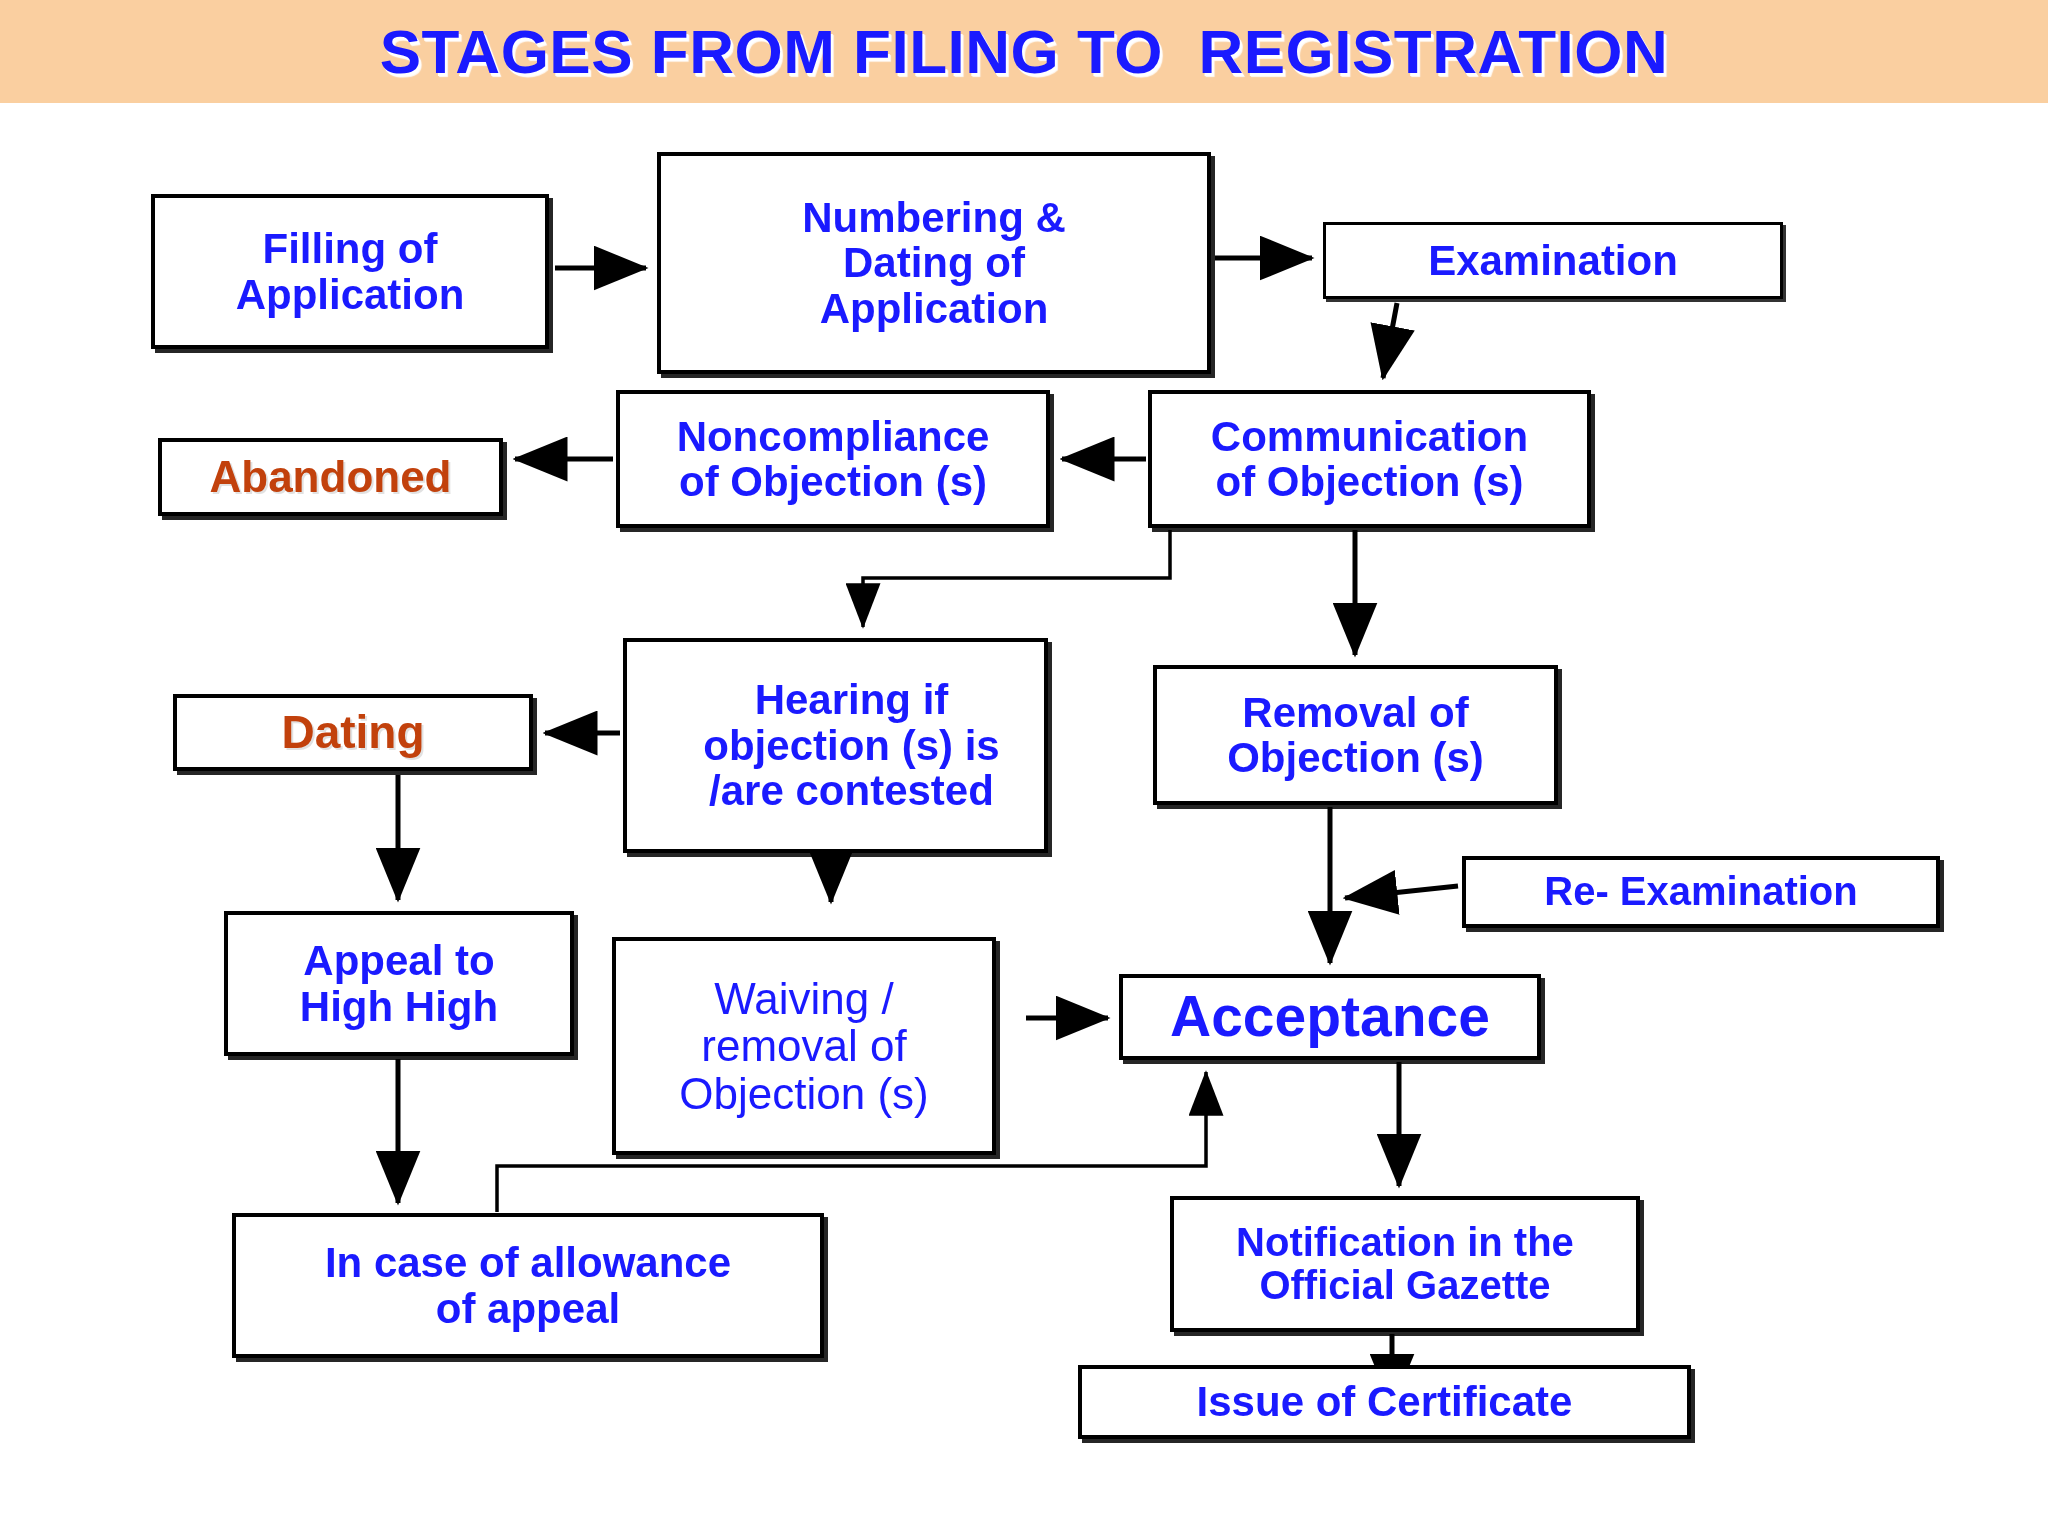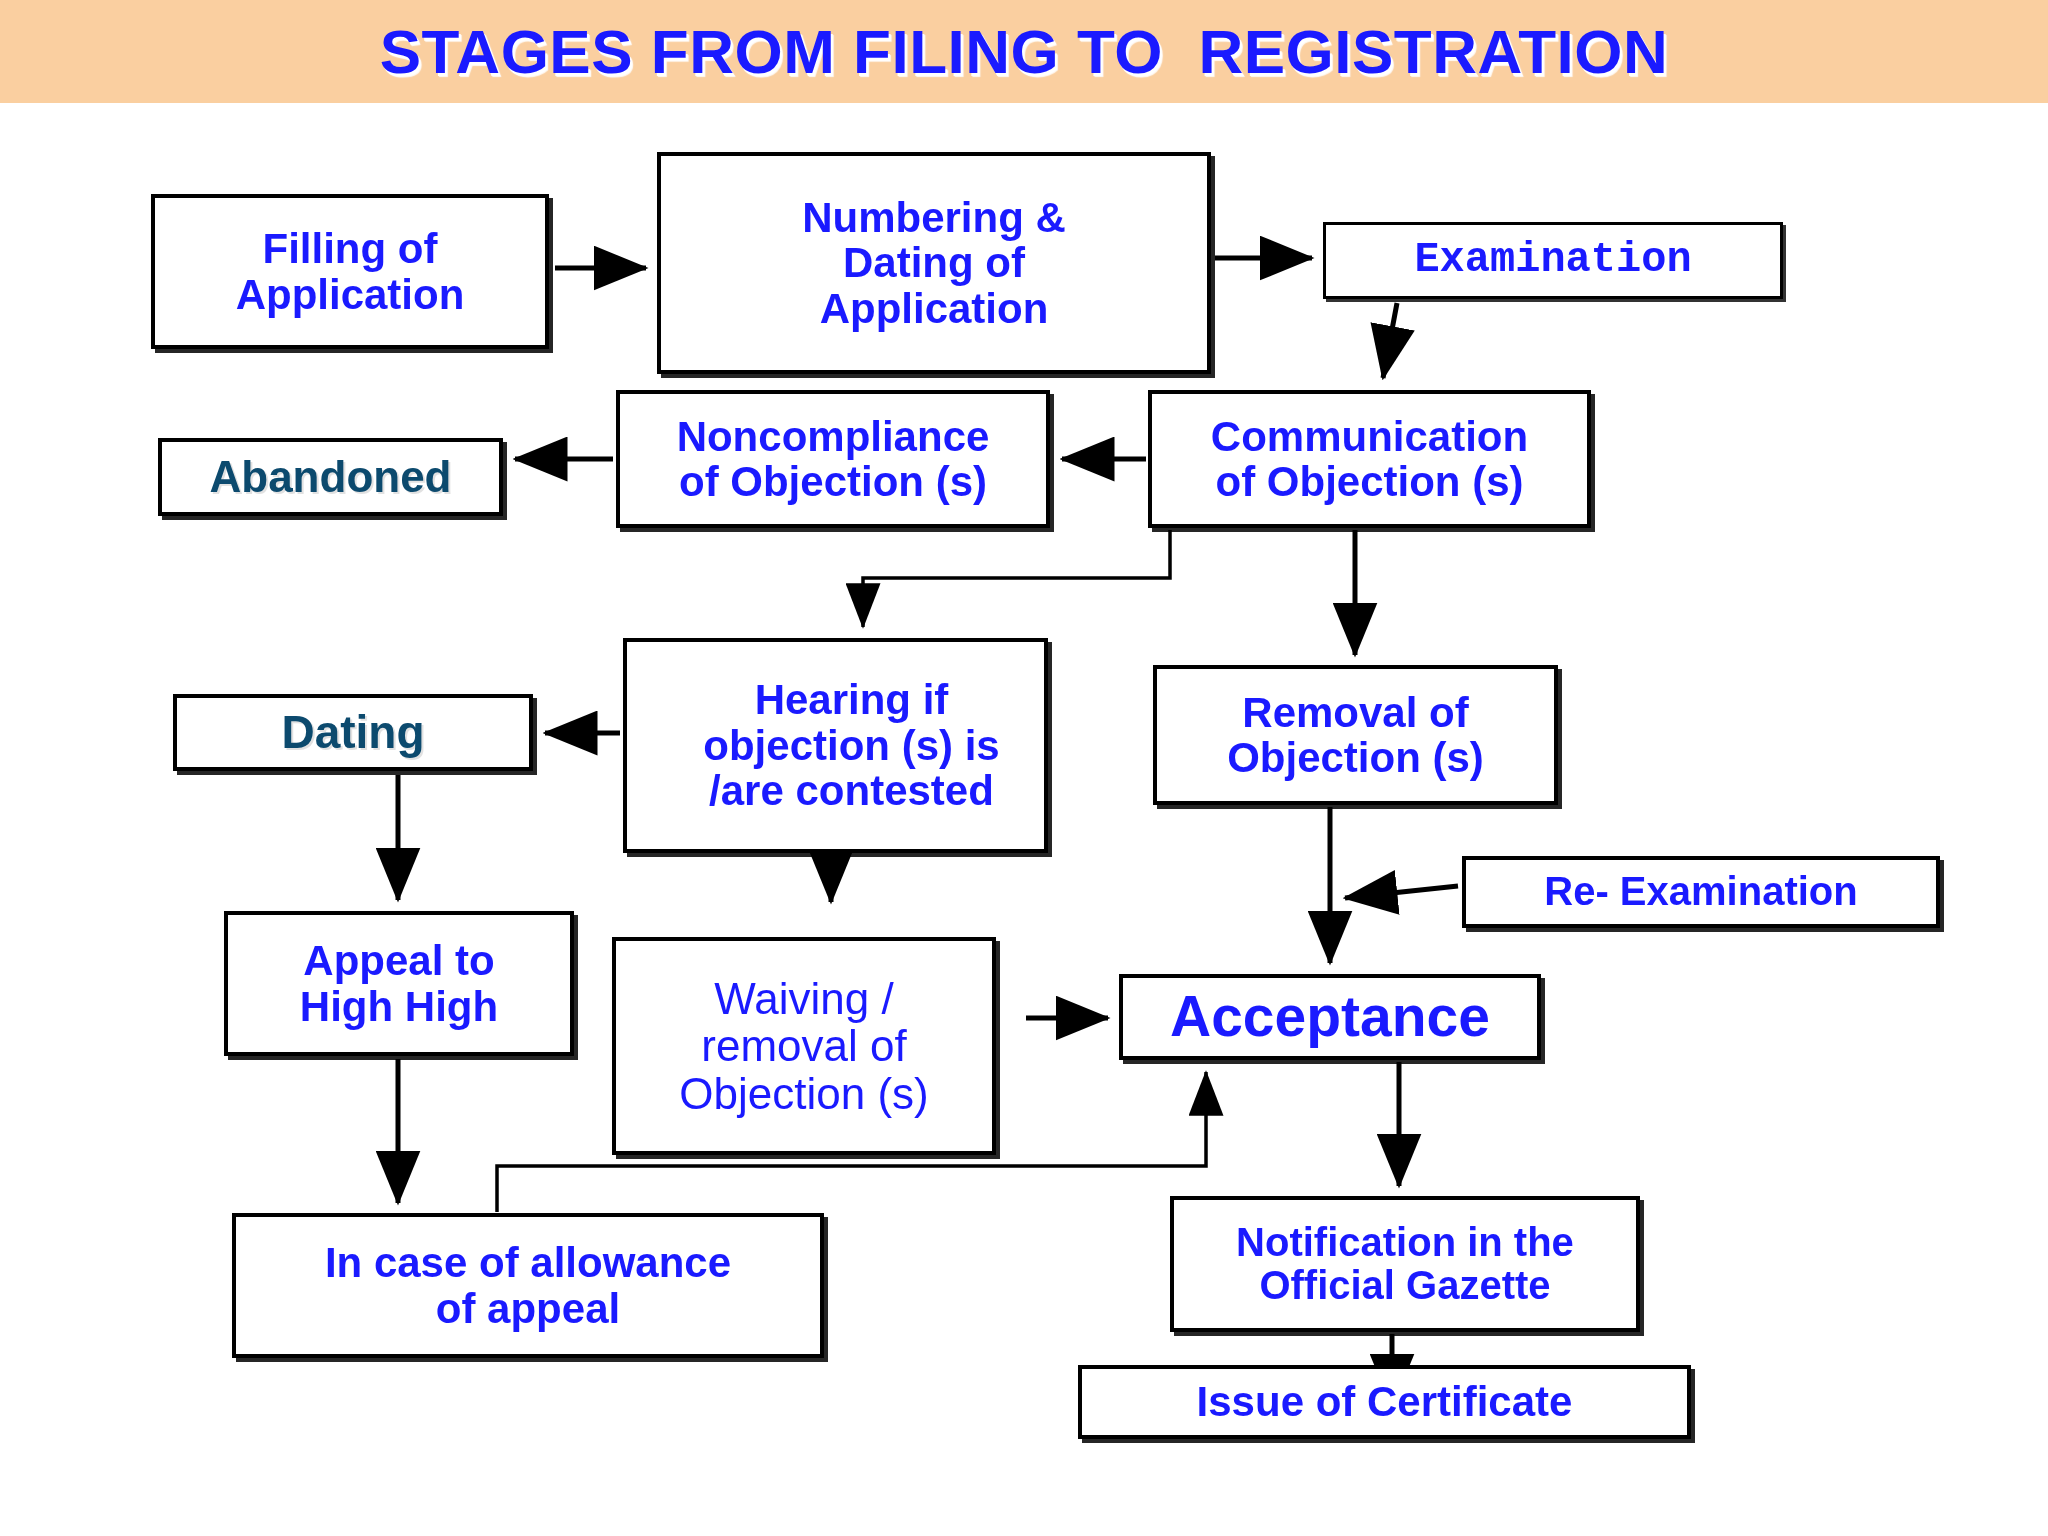--- a/index.html
+++ b/index.html
@@ -26,21 +26,21 @@
   .node{
     position:absolute;box-sizing:border-box;background:#ffffff;
     border:4px solid #000000;
     display:flex;align-items:center;justify-content:center;text-align:center;
     color:#1a1aff;font-weight:bold;line-height:1.08;
     box-shadow:4px 4px 0 rgba(0,0,0,.85);
     z-index:3;
   }
   .node span{display:block;padding:0 6px;white-space:pre-line;}
   .thin{border-width:3px;box-shadow:3px 3px 0 rgba(0,0,0,.8);}
-  .red{color:#0c4a6e;text-shadow:2px 2px 0 rgba(200,200,200,.55);}
+  .red{color:#c2410c;text-shadow:2px 2px 0 rgba(200,200,200,.55);}
   .light{font-weight:normal;}
   .huge{font-size:57px;font-weight:normal;}
 </style>
 </head>
 <body>
 
 <div id="stage">
 
   <div class="header-band">
     <div class="header-title">STAGES FROM FILING TO  REGISTRATION</div>
@@ -97,21 +97,21 @@
     <span>Filling of
 Application</span>
   </div>
 
   <div class="node" style="left:657px;top:152px;width:554px;height:222px;font-size:42px;">
     <span>Numbering &amp;
 Dating of
 Application</span>
   </div>
 
-  <div class="node thin" style="left:1323px;top:222px;width:460px;height:77px;font-size:42px;font-family:Liberation Mono, monospace;">
+  <div class="node thin" style="left:1323px;top:222px;width:460px;height:77px;font-size:42px;">
     <span>Examination</span>
   </div>
 
   <div class="node red" style="left:158px;top:438px;width:345px;height:78px;font-size:44px;">
     <span>Abandoned</span>
   </div>
 
   <div class="node" style="left:616px;top:390px;width:434px;height:138px;font-size:42px;">
     <span>Noncompliance
 of Objection (s)</span>

